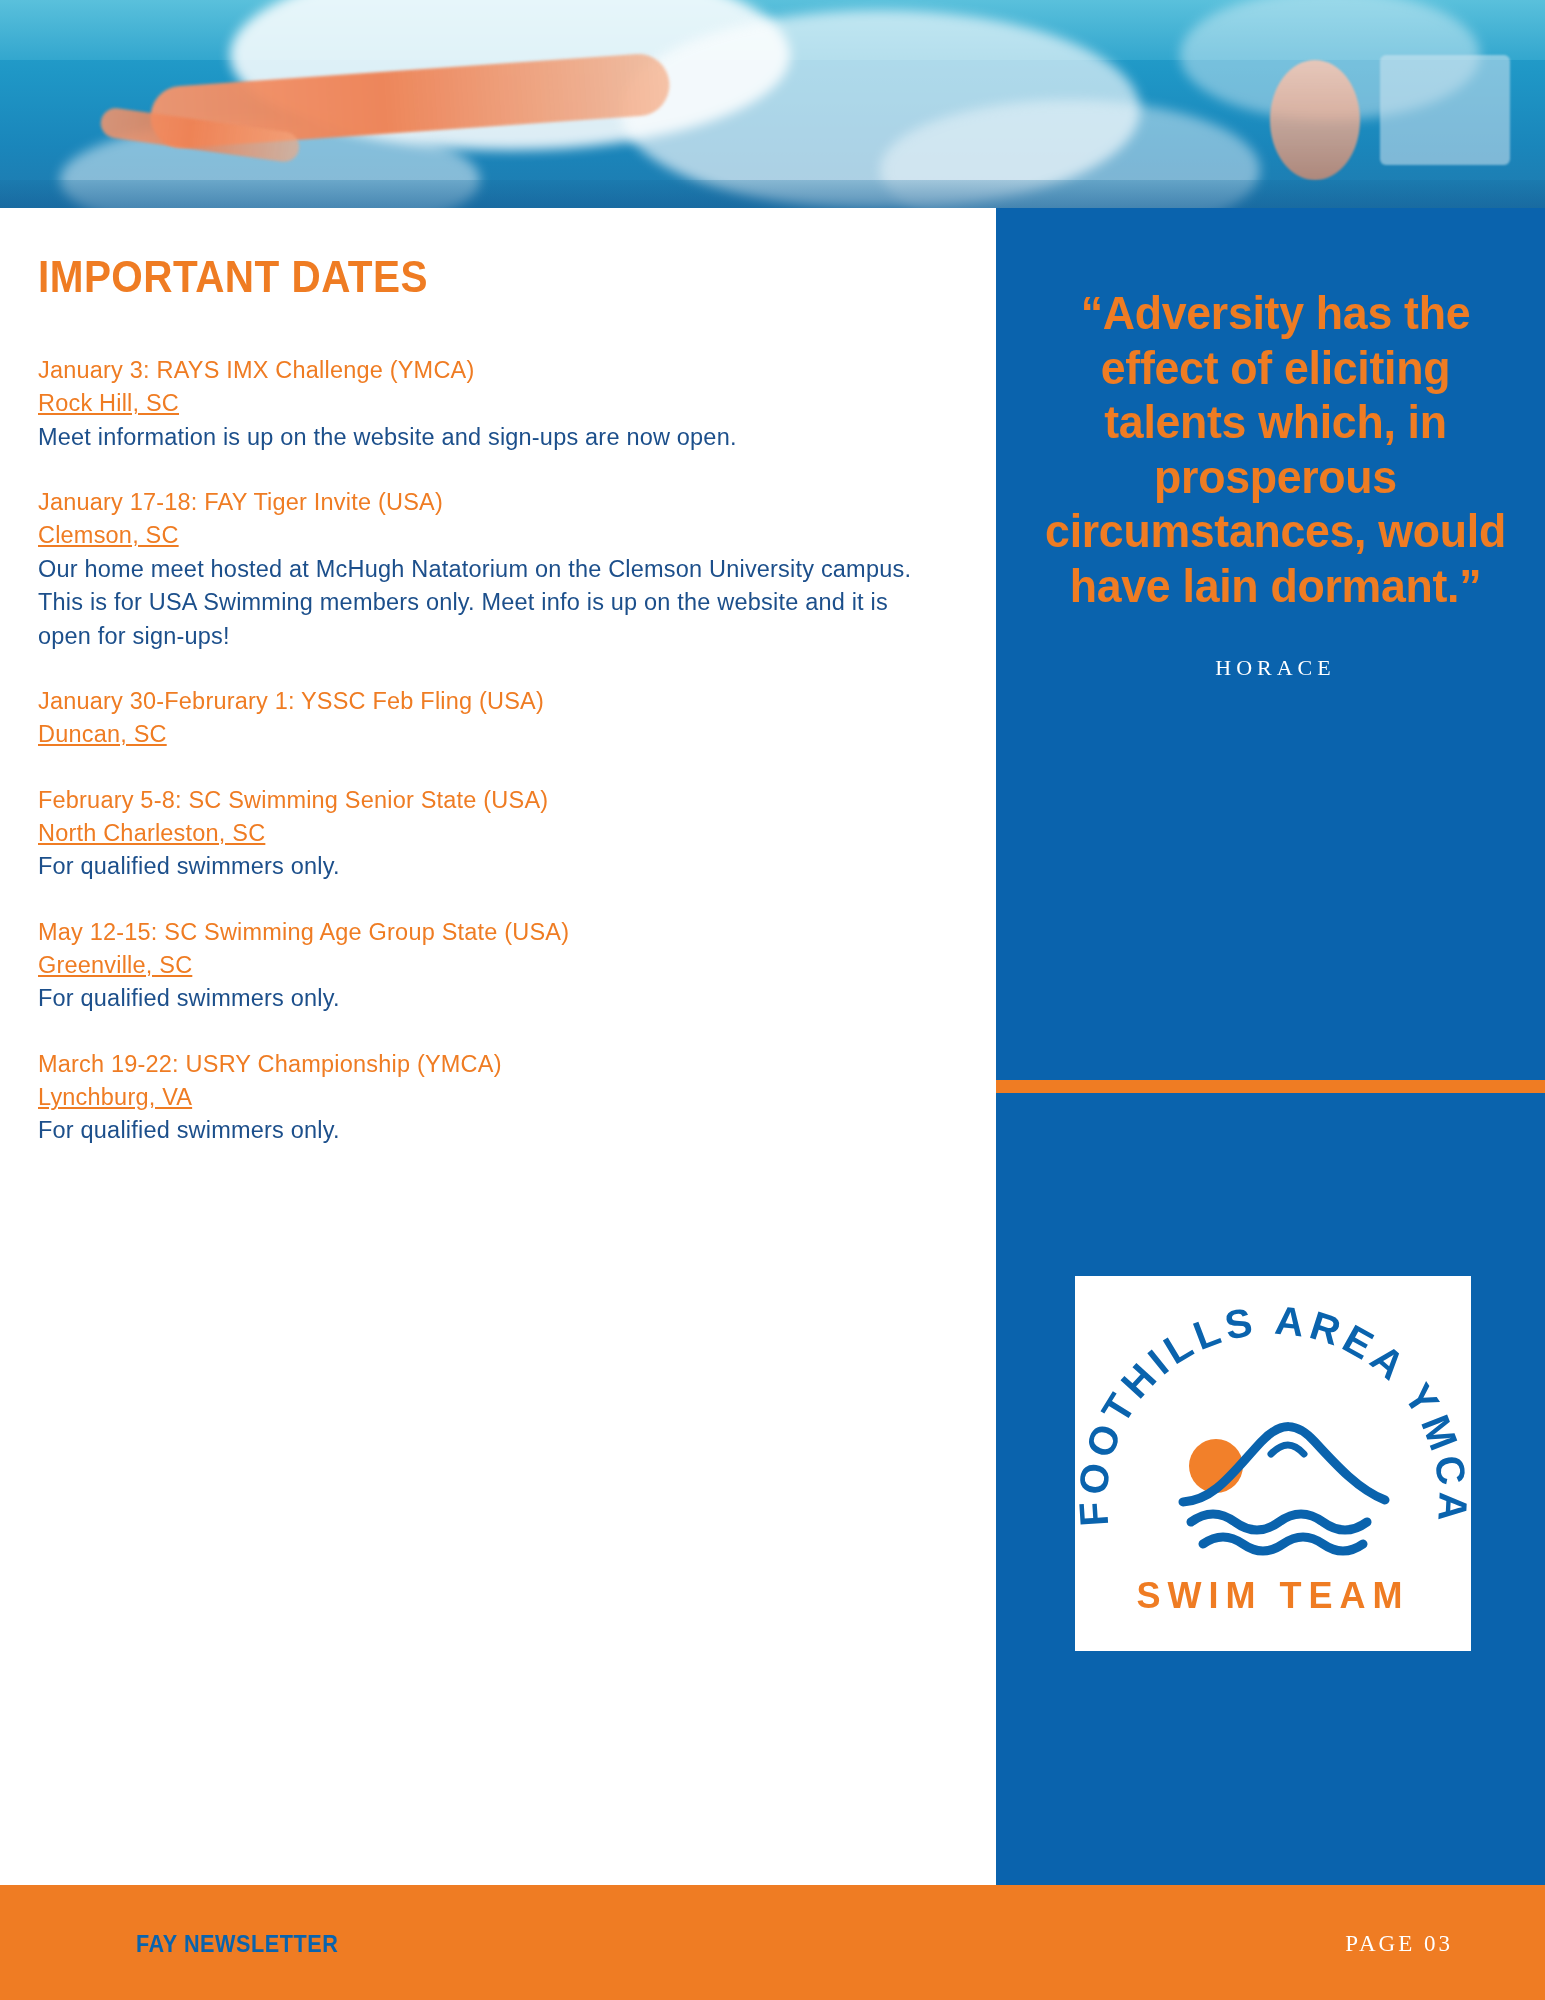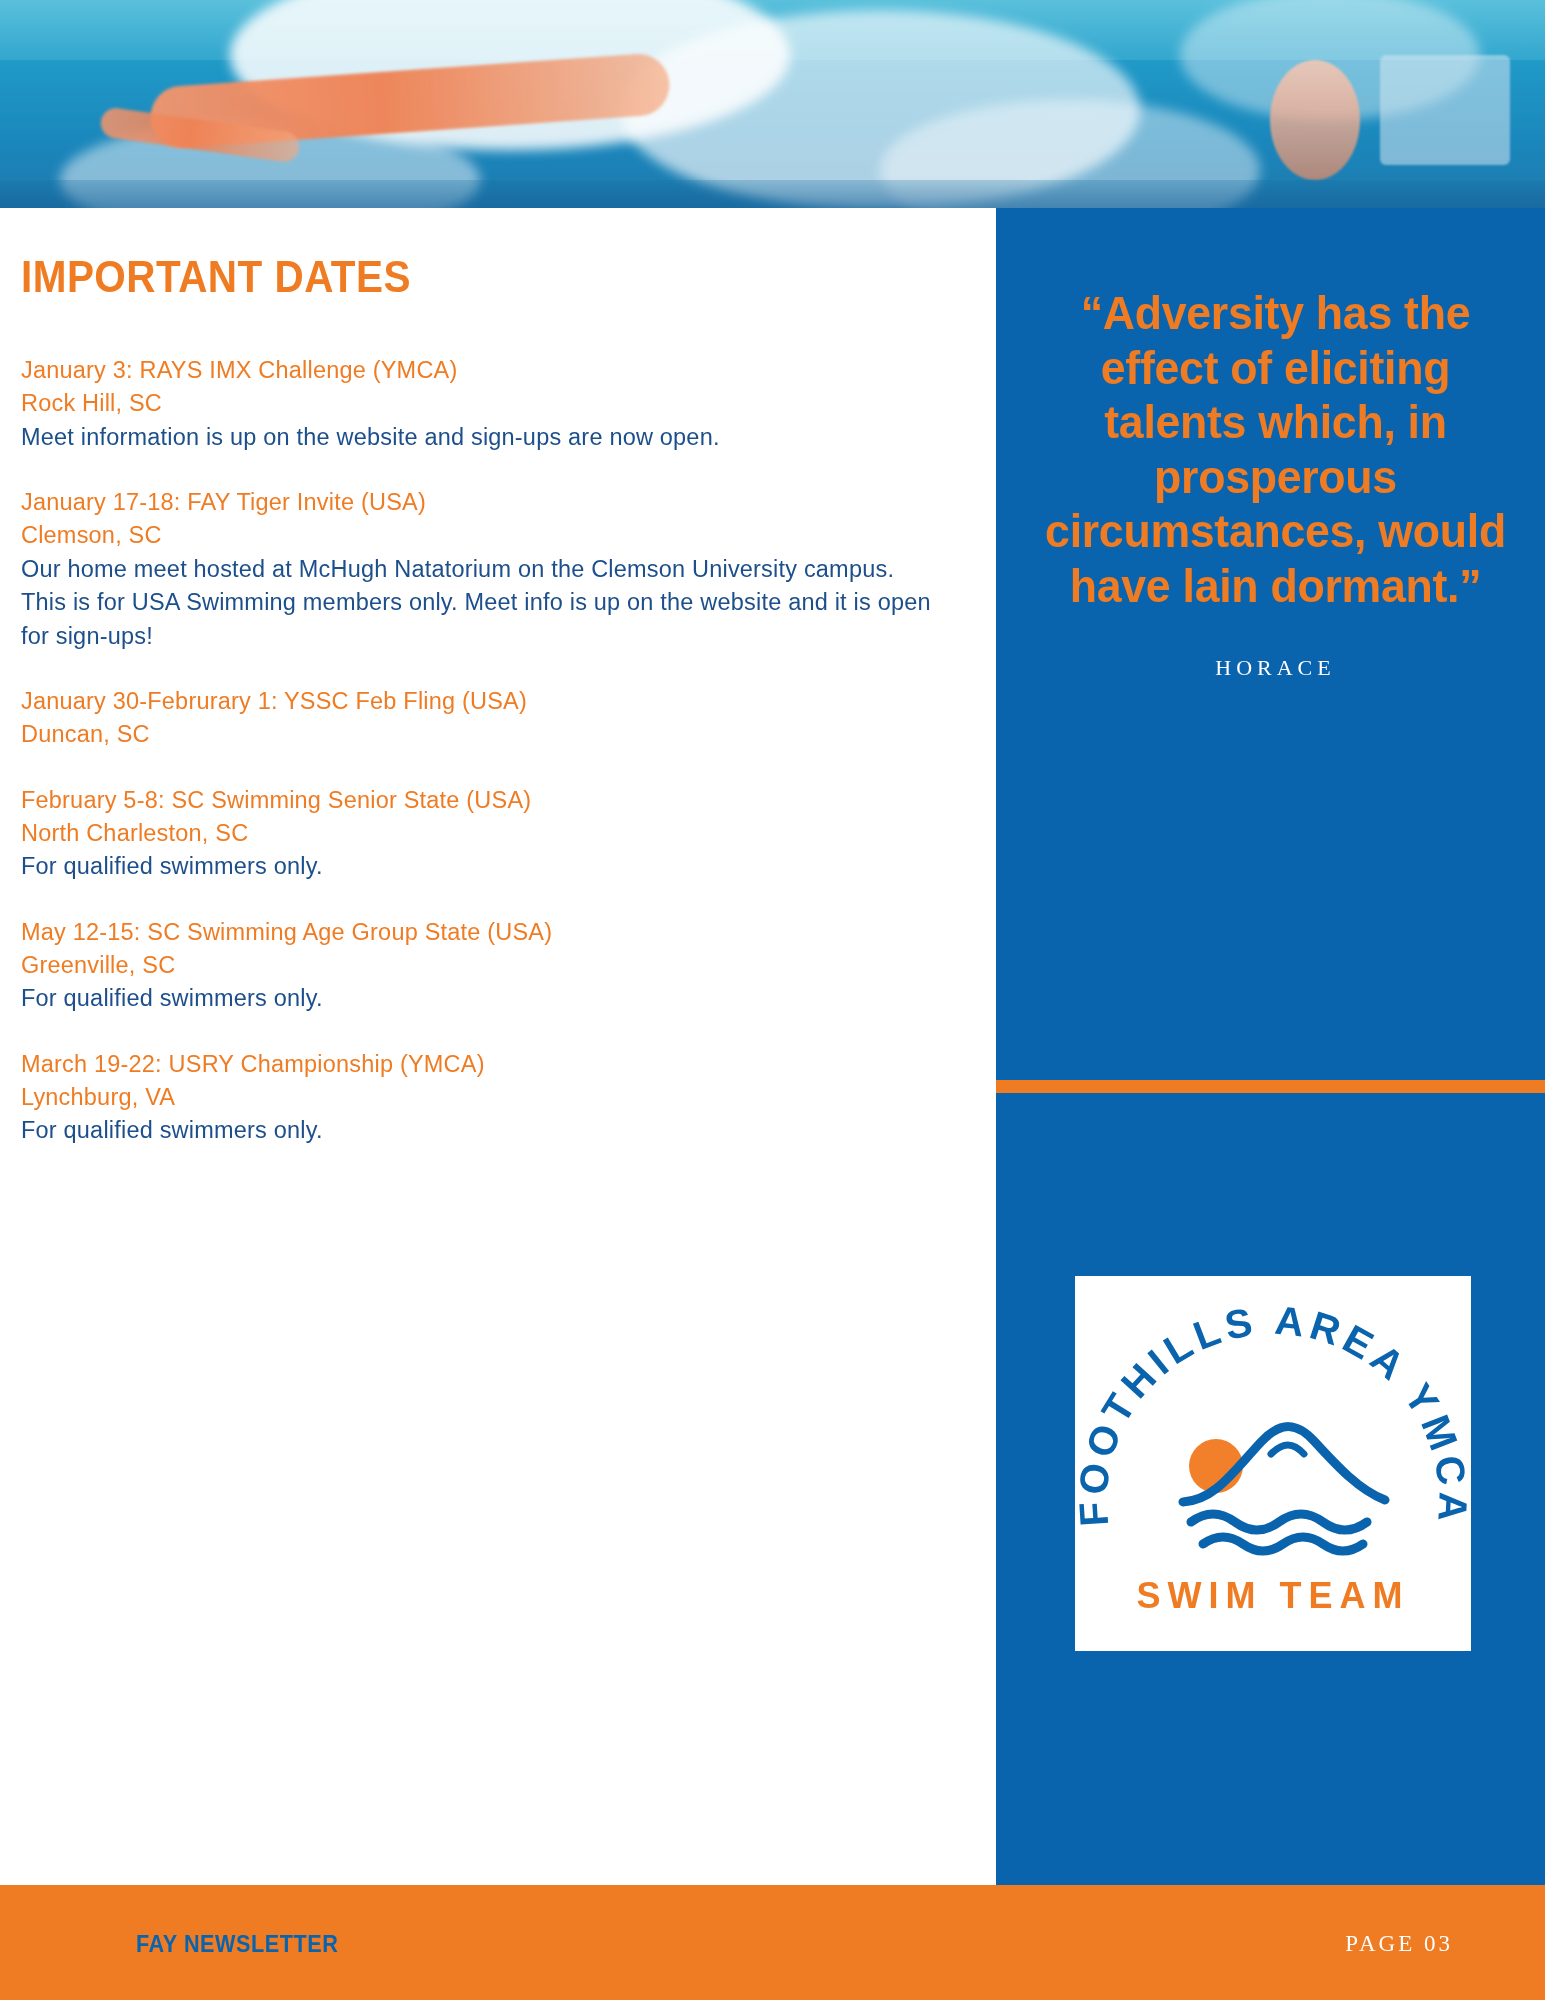--- a/index.html
+++ b/index.html
@@ -85,21 +85,21 @@
     height: 1677px;
   }
 
   .left-col {
     position: absolute;
     top: 0; left: 0;
     width: 996px;
     height: 1677px;
     background: #ffffff;
     box-sizing: border-box;
-    padding: 44px 60px 0 21px;
+    padding: 44px 60px 0 38px;
   }
 
   .section-title {
     color: #ef7c23;
     font-size: 44px;
     letter-spacing: 0.5px;
     font-weight: 700;
     font-family: "Liberation Sans Narrow", "Liberation Sans", sans-serif;
     transform: scaleX(0.92);
     transform-origin: left center;
@@ -111,20 +111,21 @@
     color: #ef7c23;
     font-size: 23.5px;
     line-height: 1.42;
     letter-spacing: .2px;
   }
   .event .ev-place {
     color: #ef7c23;
     font-size: 23.5px;
     line-height: 1.42;
     letter-spacing: .2px;
+    text-decoration: underline;
   }
   .event .ev-desc {
     color: #1c4f8b;
     font-size: 23.5px;
     line-height: 1.42;
     letter-spacing: .2px;
     max-width: 920px;
   }
 
   

